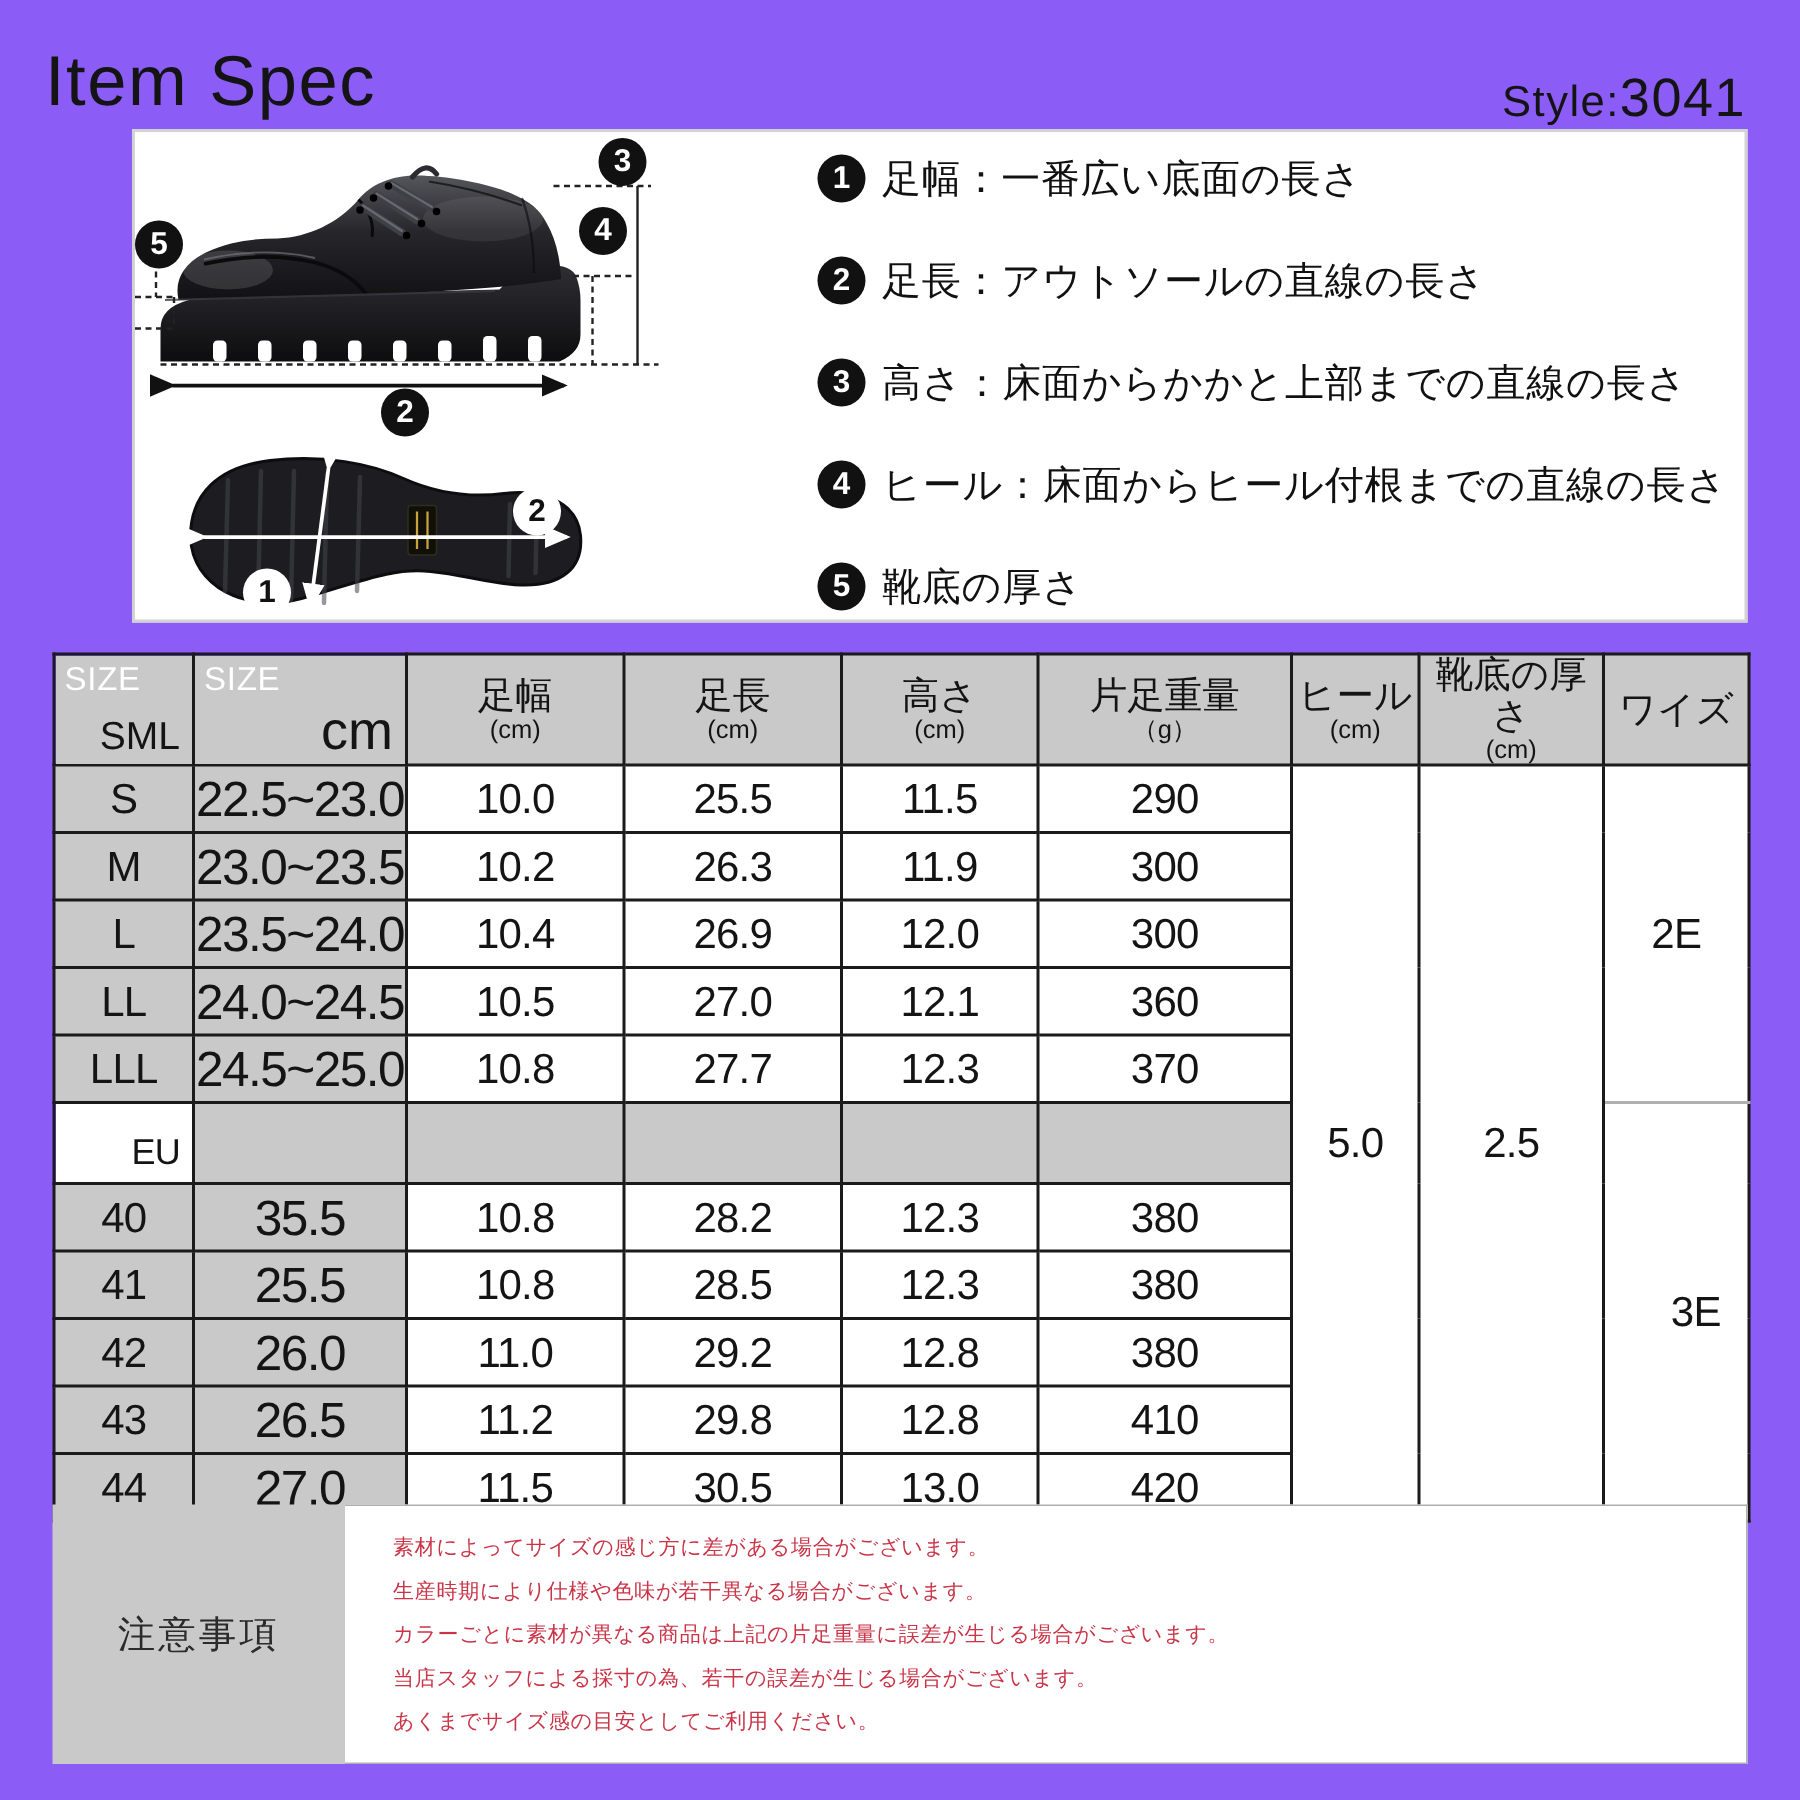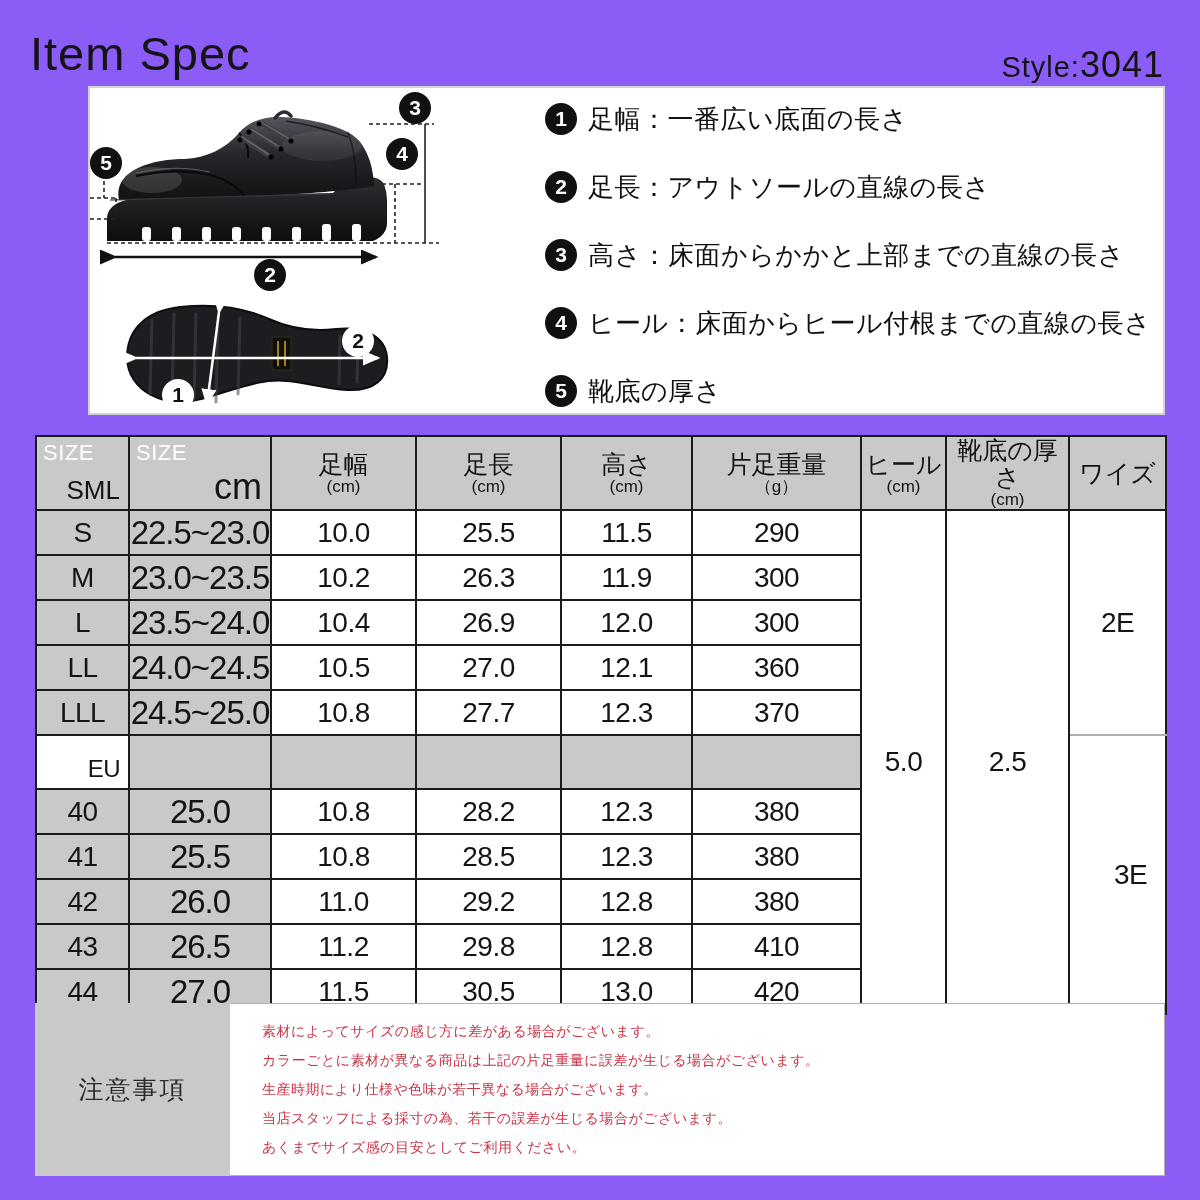--- a/index.html
+++ b/index.html
@@ -293,21 +293,21 @@
         <td class="empty"></td>
         <td class="empty"></td>
         <td class="empty"></td>
         <td class="empty"></td>
         <td class="empty"></td>
         <td rowspan="6" class="c-merge wiz-eu">3E</td>
       </tr>
 
       <tr class="r">
         <td class="c-size">40</td>
-        <td class="c-cm">25.0</td>
+        <td class="c-cm">35.5</td>
         <td>10.8</td>
         <td>28.2</td>
         <td>12.3</td>
         <td>380</td>
       </tr>
       <tr class="r">
         <td class="c-size">41</td>
         <td class="c-cm">25.5</td>
         <td>10.8</td>
         <td>28.5</td>
@@ -338,20 +338,20 @@
         <td>13.0</td>
         <td>420</td>
       </tr>
     </tbody>
   </table>
 
   <div class="notes">
     <div class="notes-label">注意事項</div>
     <div class="notes-body">
       <p>素材によってサイズの感じ方に差がある場合がございます。</p>
+      <p>生産時期により仕様や色味が若干異なる場合がございます。</p>
       <p>カラーごとに素材が異なる商品は上記の片足重量に誤差が生じる場合がございます。</p>
-      <p>生産時期により仕様や色味が若干異なる場合がございます。</p>
       <p>当店スタッフによる採寸の為、若干の誤差が生じる場合がございます。</p>
       <p>あくまでサイズ感の目安としてご利用ください。</p>
     </div>
   </div>
 
 </div>
 
 </body></html>

